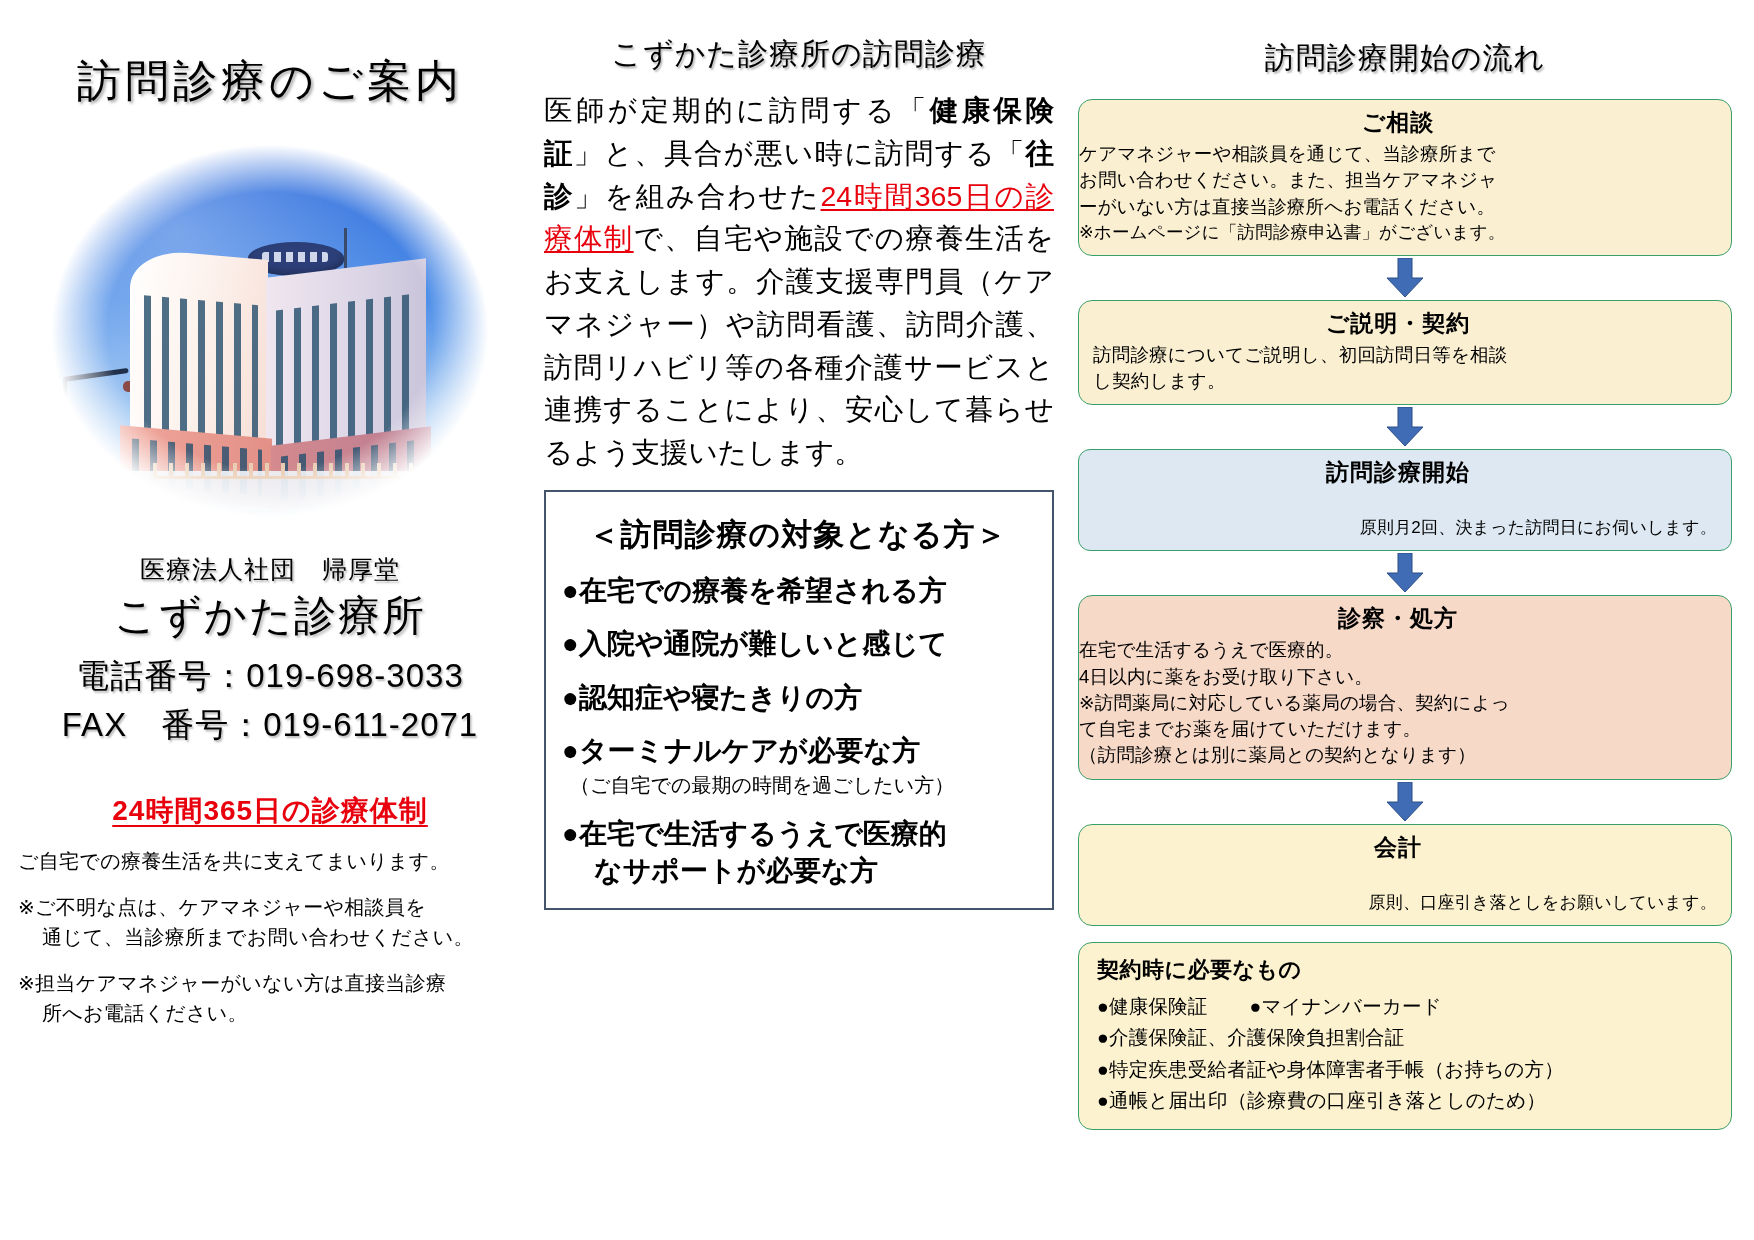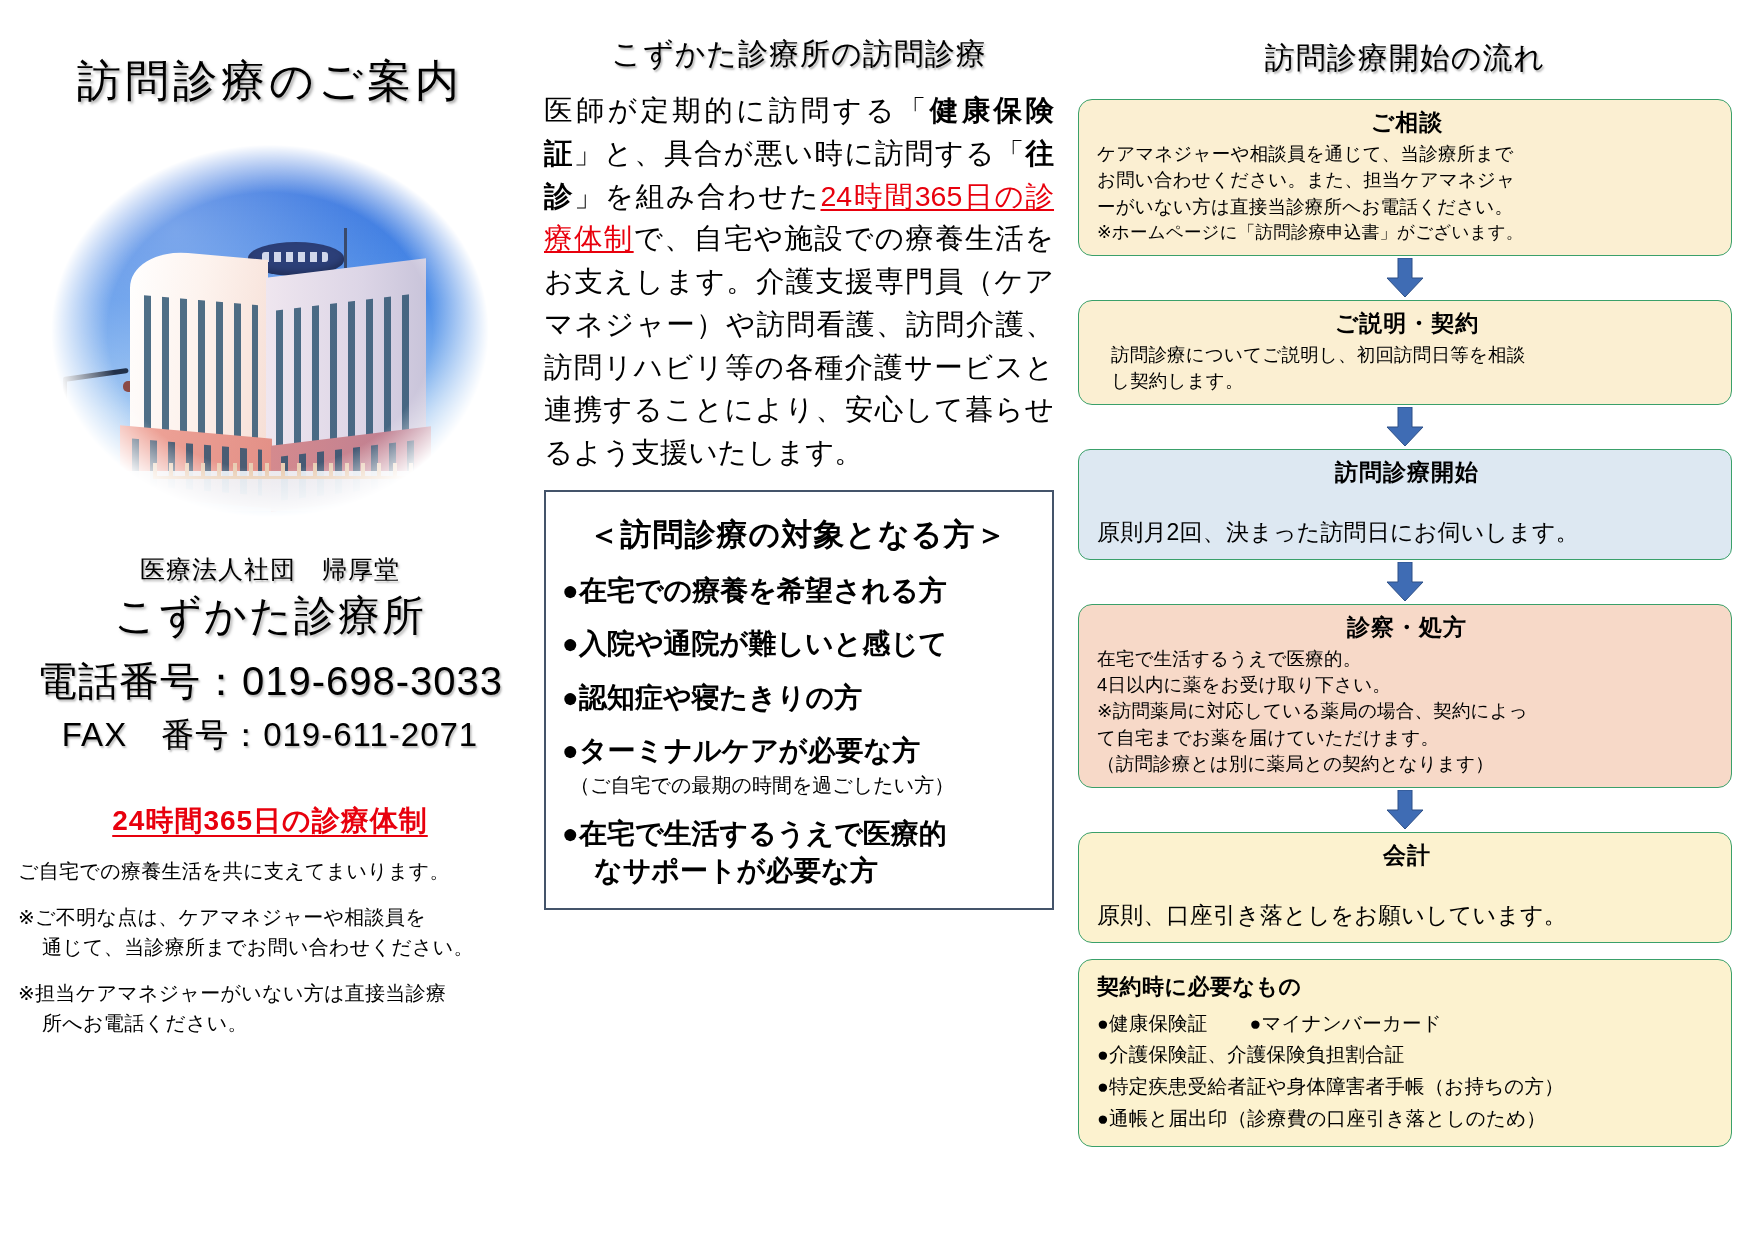--- a/index.html
+++ b/index.html
@@ -76,21 +76,21 @@
   .mountain { position:absolute; left:40px; top:338px; width:90px; height:32px;
      background: linear-gradient(#9fb7d8,#c7d6ea); clip-path: polygon(0 100%, 34% 18%, 56% 52%, 78% 10%, 100% 100%); opacity:.8;}
   .road { position:absolute; left:60px; bottom:20px; width:350px; height:40px; background: linear-gradient(#eef3f8,#dfe8f2); opacity:.9;}
   .fence { position:absolute; left:118px; bottom:52px; width:270px; height:16px;
      background: repeating-linear-gradient(90deg,#e9cdb3 0 4px, transparent 4px 16px); border-bottom:3px solid #e9cdb3;}
 
   .org-line { text-align:center; font-size:25px; margin-top: 22px; letter-spacing:1px;
      text-shadow: 1.5px 1.5px 2px rgba(130,130,130,.6); }
   .clinic-name { text-align:center; font-size:42px; letter-spacing:2px; margin-top:2px;
      text-shadow: 2px 2px 3px rgba(130,130,130,.6); }
-  .tel-line { text-align:center; font-size:40px; margin-top:10px; letter-spacing:1px;
+  .tel-line { text-align:center; font-size:33px; margin-top:10px; letter-spacing:1px;
      text-shadow: 1.5px 1.5px 2px rgba(130,130,130,.55); }
   .fax-line { text-align:center; font-size:33px; margin-top:4px; letter-spacing:1px;
      text-shadow: 1.5px 1.5px 2px rgba(130,130,130,.55); }
 
   .red-banner { text-align:center; font-size:28px; font-weight:bold; color:#e8000d;
      text-decoration: underline; text-underline-offset: 5px; margin-top: 44px; letter-spacing:1px; }
   .left-note { font-size:20px; margin-top: 16px; line-height:1.5; letter-spacing:.3px; }
   .left-note .cont { display:block; padding-left: 24px; }
 
   
@@ -105,28 +105,28 @@
   .target-head { font-size:31px; font-weight:bold; text-align:center; letter-spacing:1px; margin-bottom:16px; }
   .t-item { font-size:28px; font-weight:bold; line-height:1.34; margin-top:16px; letter-spacing:0px; }
   .t-item .wrap2 { display:block; padding-left:32px; }
   .t-sub { font-size:20px; font-weight:normal; margin-top:2px; padding-left:8px; }
 
   
   .col-right { width: 694px; flex:0 0 694px; padding: 38px 22px 0 18px; }
   .right-title { font-size:30px; text-align:center; letter-spacing:1px; margin-bottom:20px;
      text-shadow:1.5px 1.5px 2px rgba(130,130,130,.6); }
 
-  .flow-box { border:1.6px solid #3aa06a; border-radius:14px; padding:7px 14px 10px 18px; }
+  .flow-box { border:1.6px solid #3aa06a; border-radius:14px; padding:7px 14px 10px 0; }
   .flow-box.cream { background:#fbefd2; }
   .flow-box.cream2 { background:#fcf2cf; }
   .flow-box.blue { background:#dde8f2;border-radius:12px; }
   .flow-box.pink { background:#f7d9c8; }
   .fb-title { font-size:23px; font-weight:bold; text-align:center; letter-spacing:1px; margin-bottom:3px; }
   .fb-line { font-size:18.5px; line-height:1.42; letter-spacing:.2px; }
-  .fb-line.center { text-align:left; font-size:23px;margin-top:28px; }
+  .fb-line.center { text-align:right; font-size:17px;margin-top:28px; }
   .fb-line.sm { font-size:17.5px; }
   .fb-line.indent { padding-left:14px; }
 
   .arrow { height:44px; display:flex; align-items:center; justify-content:center; }
   .arrow svg { display:block; }
 
   .need-box { border:1.6px solid #3aa06a; border-radius:14px; background:#fcf2cf;
       padding:12px 16px 12px 18px; margin-top:16px; }
   .need-title { font-size:22px; font-weight:bold; margin-bottom:6px; letter-spacing:.5px; }
   .need-item { font-size:19.5px; line-height:1.62; letter-spacing:.2px; }

